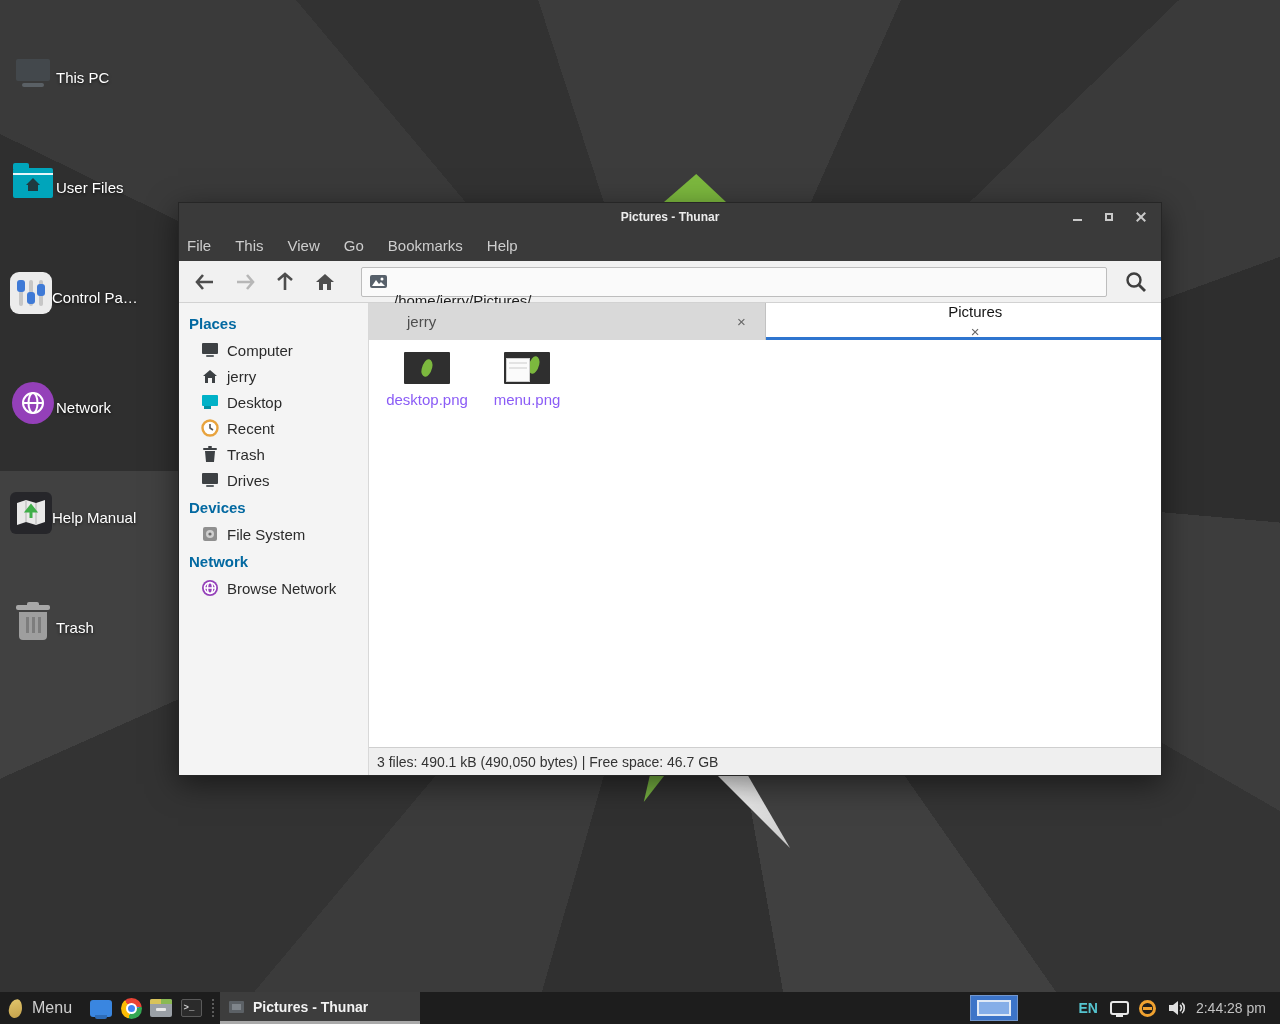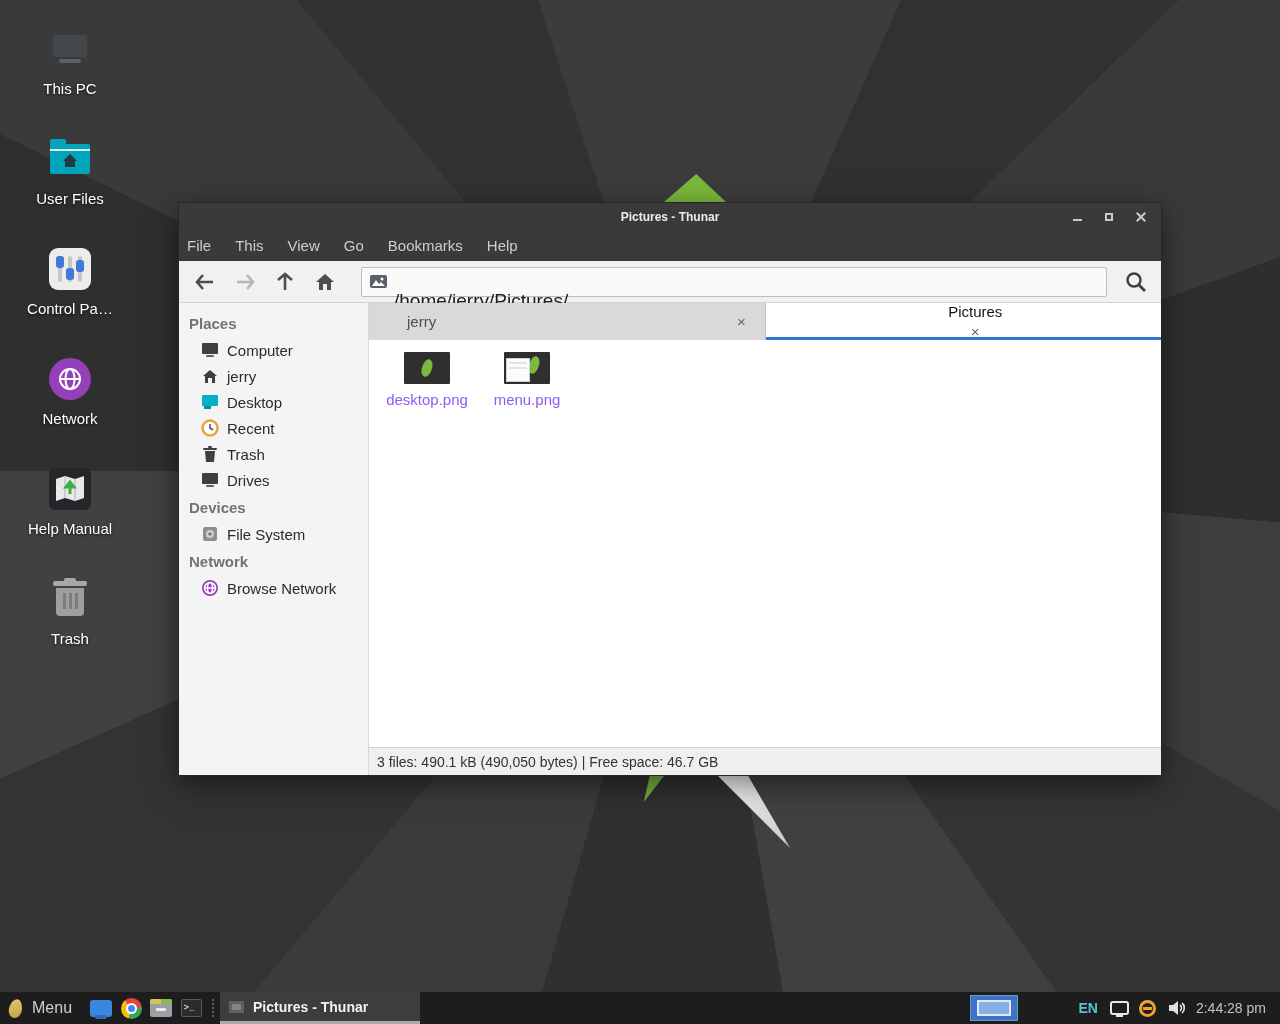--- a/index.html
+++ b/index.html
@@ -18,21 +18,21 @@
   .leaf-top { position:absolute; left:664px; top:174px; width:62px; height:28px;
     background:#7cb83e; clip-path:polygon(52% 0, 100% 100%, 0 100%); }
   .leaf-bottom { position:absolute; left:642px; top:776px; width:22px; height:26px;
     background:#76b041; clip-path:polygon(35% 0, 100% 0, 8% 100%); }
   .shard { position:absolute; left:718px; top:776px; width:72px; height:72px;
     background:linear-gradient(135deg,#f7f7f7,#c9c9c9);
     clip-path:polygon(0 0, 42% 0, 100% 100%); }
 
   
   .dicon { position:absolute; left:10px; width:120px; height:94px; z-index:1;
-    display:flex; flex-direction:column; align-items:center; cursor:default; }
+    display:flex; flex-direction:row; align-items:center; cursor:default; }
   .dicon .glyph { width:46px; height:46px; display:flex; align-items:center;
     justify-content:center; }
   .dicon .dlabel { margin-top:8px; color:#fff; font-size:15px;
     text-shadow:0 1px 3px rgba(0,0,0,.7); white-space:nowrap; }
   .lap-screen { width:34px; height:22px; background:#43484c; border-radius:2px; }
   .lap-base { width:22px; height:4px; background:#5a6065; border-radius:2px;
     margin:2px auto 0; }
   .folder-ic { position:relative; width:40px; height:30px; background:#00a5bb;
     border-radius:2px; }
   .folder-ic::before { content:""; position:absolute; top:-5px; left:0;
@@ -88,28 +88,28 @@
   .menubar { height:31px; background:#3a3a3a; display:flex; align-items:center;
     gap:24px; padding-left:8px; flex:0 0 auto; }
   .menubar .mitem { color:#cdcdcd; font-size:15px; cursor:default; }
   .toolbar { height:42px; background:#f1f1f1; border-bottom:1px solid #d2d2d2;
     display:flex; align-items:center; padding:0 8px; gap:4px; flex:0 0 auto; }
   .navbtn { width:36px; height:32px; display:flex; align-items:center;
     justify-content:center; border-radius:3px; }
   .pathbar { flex:1; height:30px; margin:0 8px 0 14px; background:#fafafa;
     border:1px solid #bdbdbd; border-radius:2px; display:flex; align-items:center;
     padding:0 8px; gap:7px; }
-  .pathtext { font-size:19px; color:#1d1d1d;margin-top:38px; }
+  .pathtext { font-size:15px; color:#1d1d1d;margin-top:38px; }
   .searchbtn { width:34px; height:32px; display:flex; align-items:center;
     justify-content:center; }
 
   .winbody { flex:1; display:flex; min-height:0; }
   .sidebar { width:190px; background:#f4f4f4; border-right:1px solid #d8d8d8;
     padding-top:6px; flex:0 0 auto; }
-  .shead { font-size:15px; font-weight:bold; color:#737373; padding:6px 0 5px 10px; }
+  .shead { font-size:15px; font-weight:bold; color:#0369a1; padding:6px 0 5px 10px; }
   .srow { display:flex; align-items:center; gap:8px; height:26px;
     padding-left:22px; cursor:default; }
   .srow .slabel { font-size:15px; color:#2b2b2b; }
   .sic { width:18px; height:18px; display:flex; align-items:center;
     justify-content:center; flex:0 0 auto; }
 
   .mainpane { flex:1; display:flex; flex-direction:column; min-width:0; }
   .tabsrow { height:37px; display:flex; flex:0 0 auto; background:#d9d9d9; }
   .tab { flex:1; display:flex; align-items:center; padding:0 14px 0 38px;
     position:relative; cursor:default; }

